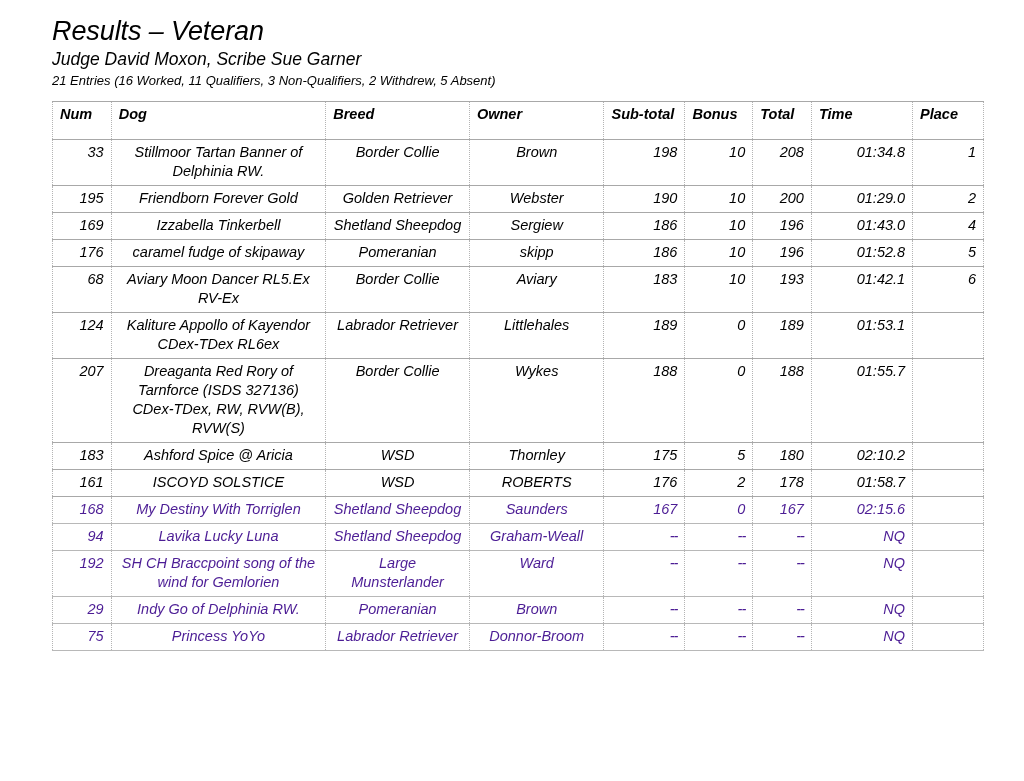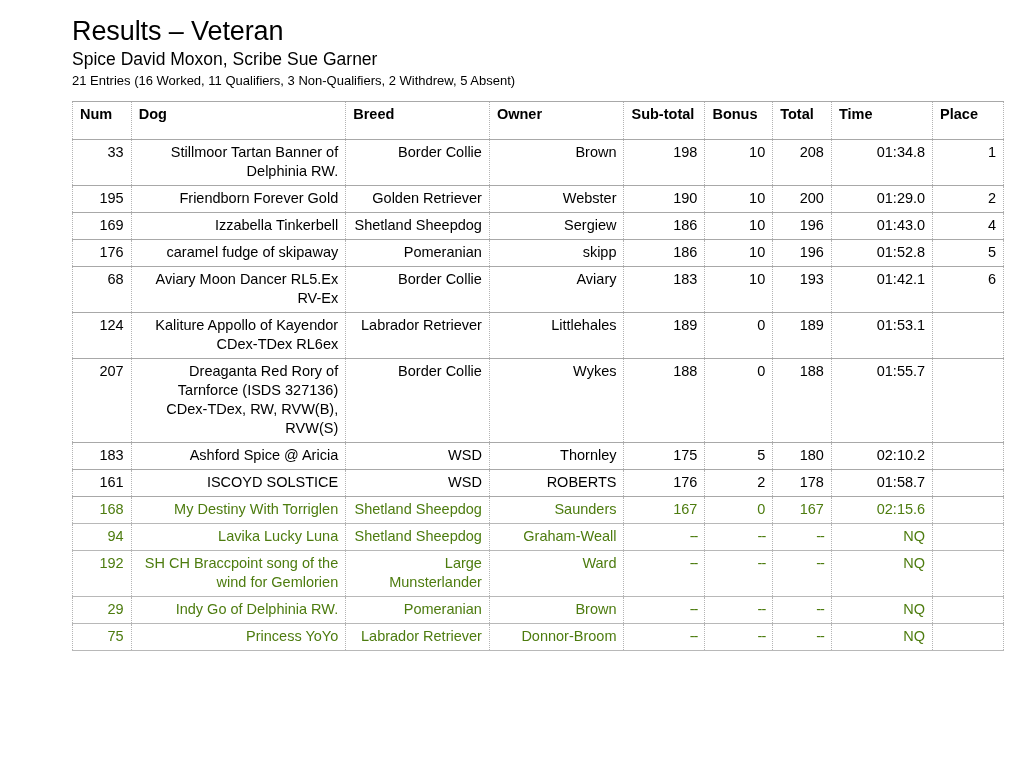--- a/index.html
+++ b/index.html
@@ -13,21 +13,22 @@
     height: 781px;
     font-family: "Liberation Sans", sans-serif;
     color: #000000;
     overflow: hidden;
   }
   .page {
     position: relative;
     width: 876px;
     height: 781px;
     box-sizing: border-box;
-    padding: 14px 0 0 72px;
+    padding: 14px 0 0 52px;
+    font-style: italic;
   }
   .page-title {
     font-size: 27px;
     line-height: 34px;
     font-weight: normal;
     margin: 0;
     letter-spacing: -0.1px;
   }
   .subtitle {
     font-size: 17.5px;
@@ -74,42 +75,42 @@
     text-align: left;
     height: 38px;
     margin-top: 32px;
   }
   thead th.num-head { text-align: center; }
 
   td.num, td.sub, td.bonus, td.total, td.time {
     text-align: right;
   }
   td.place { text-align: right; }
-  td.dog, td.breed, td.owner { text-align: right; }
+  td.dog, td.breed, td.owner { text-align: center; }
   td.time.nq { text-align: right; }
 
   
   td.place-empty {
     border: none;
     background: #ffffff;
   }
 
-  tr.dim td { color: #4d7c0f; }
+  tr.dim td { color: #4c1d95; }
   tr.dim td { border-top-color: #b8b8b8; border-bottom-color: #b8b8b8; }
 
   .dash { letter-spacing: -1px; }
 </style>
 </head>
 <body>
 
 <div class="page">
 
   <h1 class="page-title">Results – Veteran</h1>
 
-  <p class="subtitle">Spice David Moxon, Scribe Sue Garner</p>
+  <p class="subtitle">Judge David Moxon, Scribe Sue Garner</p>
 
   <p class="subtitle-2">21 Entries (16 Worked, 11 Qualifiers, 3 Non-Qualifiers, 2 Withdrew, 5 Absent)</p>
 
   <table class="results">
     <colgroup>
       <col class="c-num">
         <col class="c-dog">
         <col class="c-breed">
         <col class="c-owner">
       <col class="c-sub">

